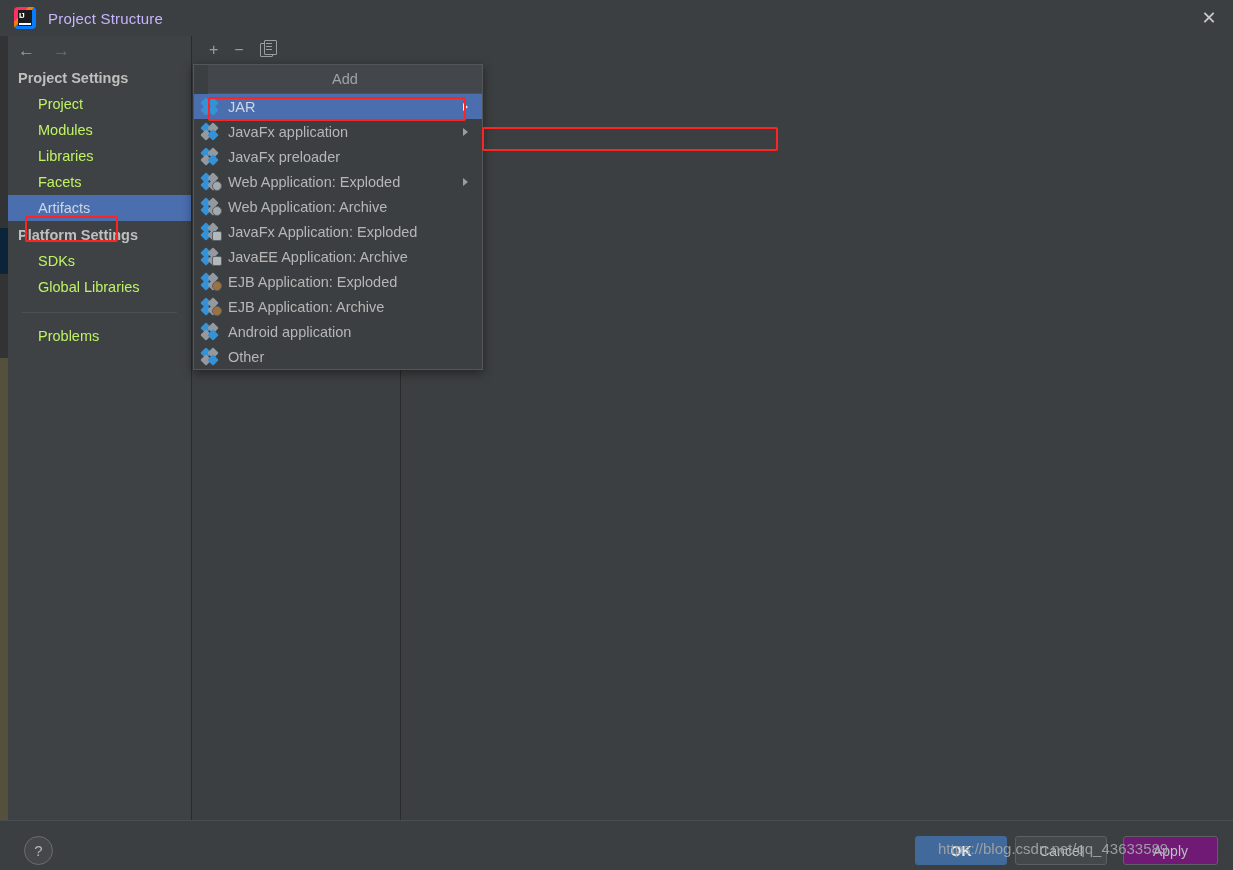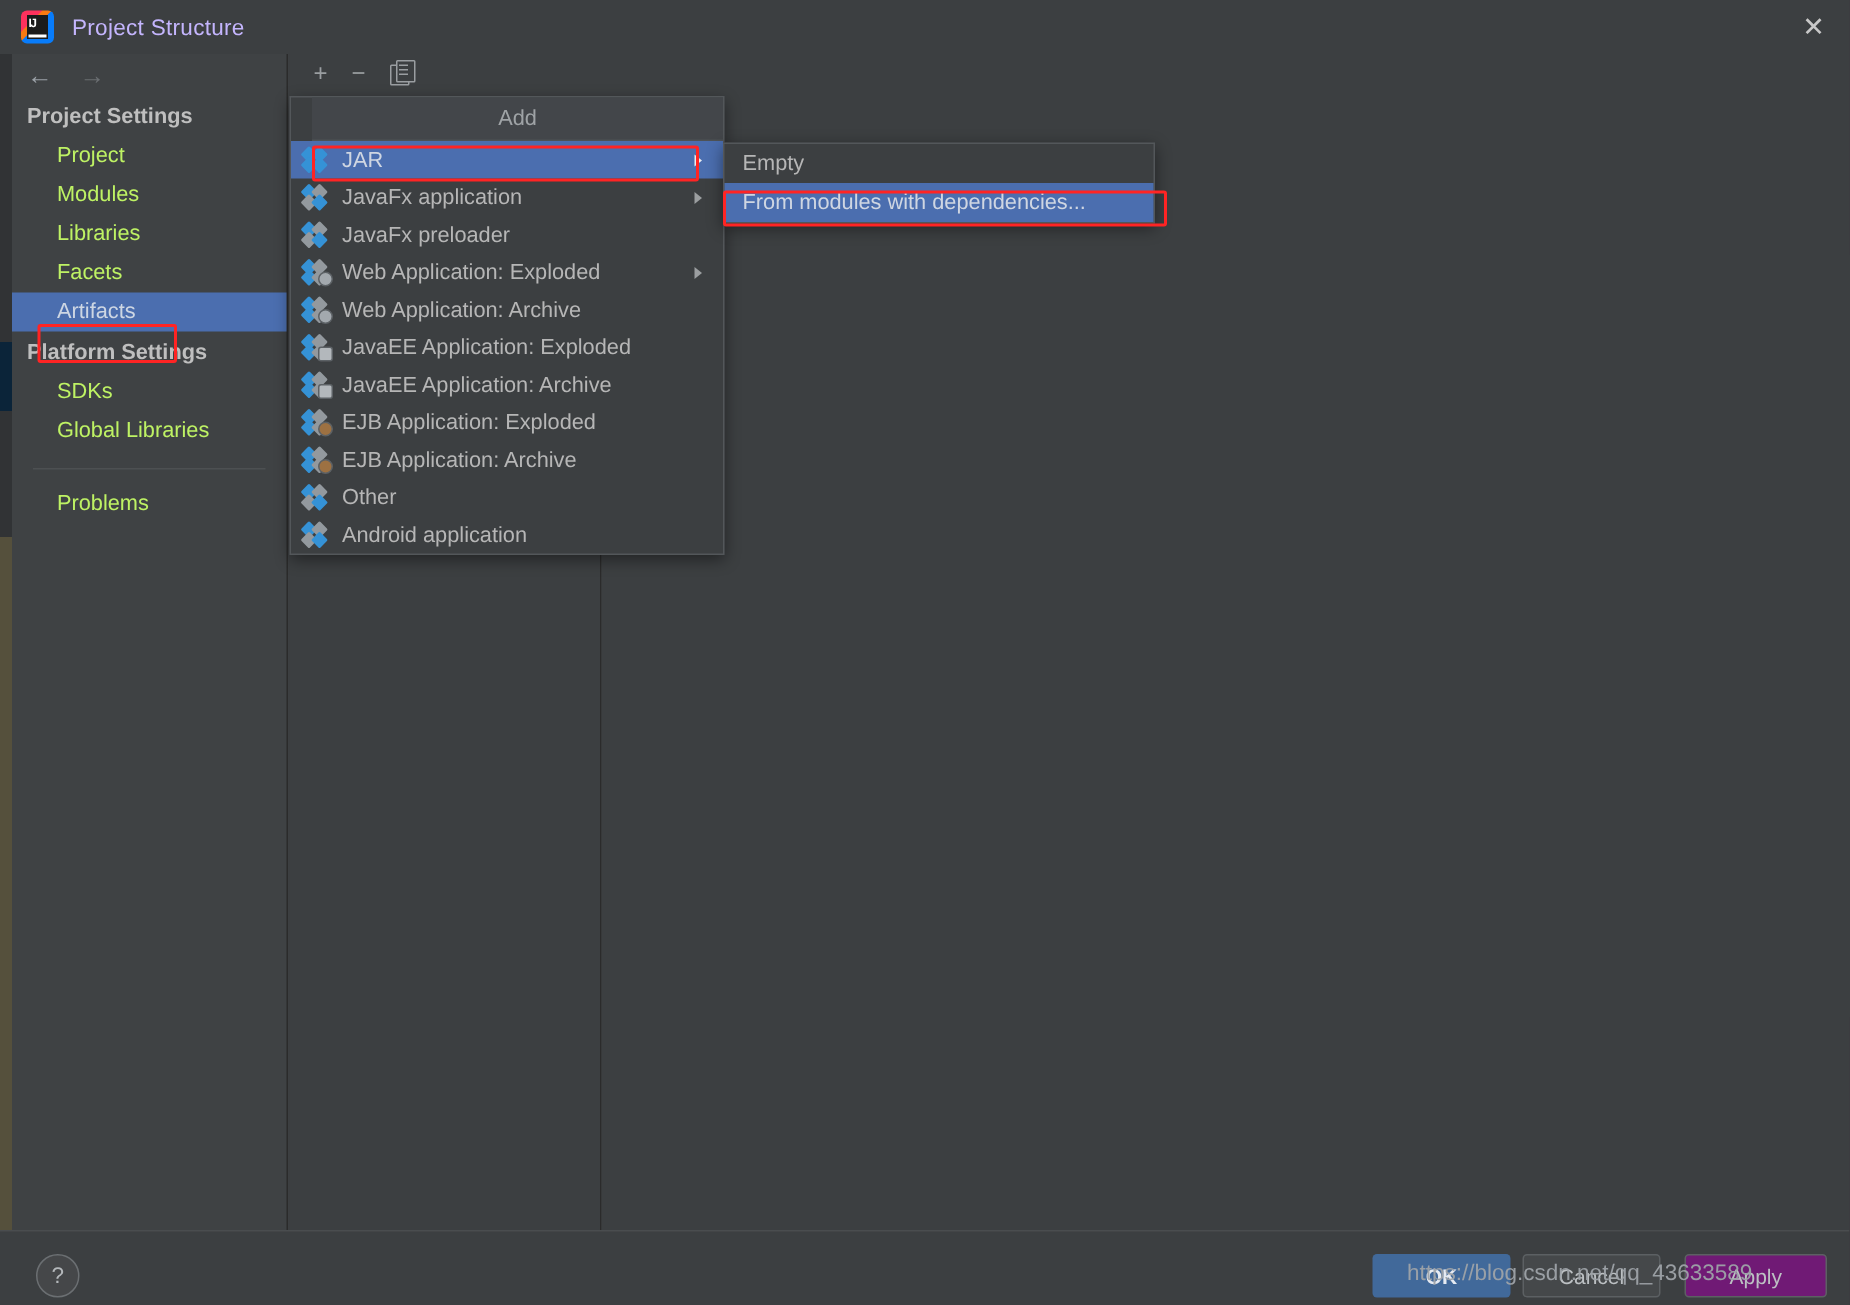--- a/index.html
+++ b/index.html
@@ -351,21 +351,21 @@
     </div>
 
     <div class="menu-item">
       <span class="mi-icon">
         <span class="dm tl c-blue"></span>
           <span class="dm tr c-gray"></span>
         <span class="dm bl c-blue"></span>
           <span class="dm br c-gray"></span>
         <span class="badge square"></span>
       </span>
-      <span>JavaEE Application: Exploded</span>
+      <span>JavaFx Application: Exploded</span>
     </div>
 
     <div class="menu-item">
       <span class="mi-icon">
         <span class="dm tl c-blue"></span>
           <span class="dm tr c-gray"></span>
         <span class="dm bl c-blue"></span>
           <span class="dm br c-gray"></span>
         <span class="badge square"></span>
       </span>
@@ -394,42 +394,34 @@
       <span>EJB Application: Archive</span>
     </div>
 
     <div class="menu-item">
       <span class="mi-icon">
         <span class="dm tl c-blue"></span>
           <span class="dm tr c-gray"></span>
         <span class="dm bl c-gray"></span>
           <span class="dm br c-blue"></span>
       </span>
-      <span>Other</span>
+      <span>Android application</span>
     </div>
 
     <div class="menu-item">
       <span class="mi-icon">
         <span class="dm tl c-blue"></span>
           <span class="dm tr c-gray"></span>
         <span class="dm bl c-gray"></span>
           <span class="dm br c-blue"></span>
       </span>
-      <span>Android application</span>
+      <span>Other</span>
     </div>
   </div>
 
-  <div class="sub-menu">
-    <div class="menu-item">
-      <span>Empty</span>
-    </div>
-    <div class="menu-item selected">
-      <span>From modules with dependencies...</span>
-    </div>
-  </div>
 
   <div class="annot annot-jar"></div>
   <div class="annot annot-frommodule"></div>
 
   <div class="bottom-bar"></div>
   <div class="help-btn">?</div>
   <div class="btn btn-ok">OK</div>
   <div class="btn btn-cancel">Cancel</div>
   <div class="btn btn-apply">Apply</div>
 

